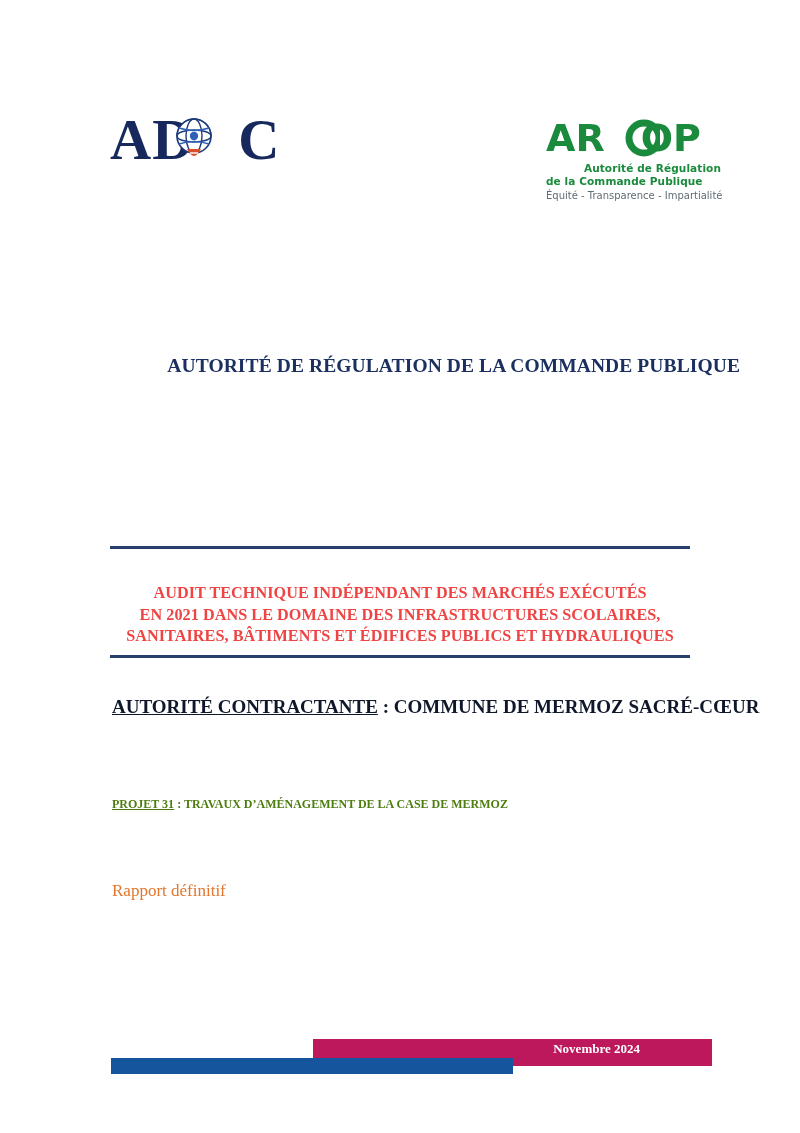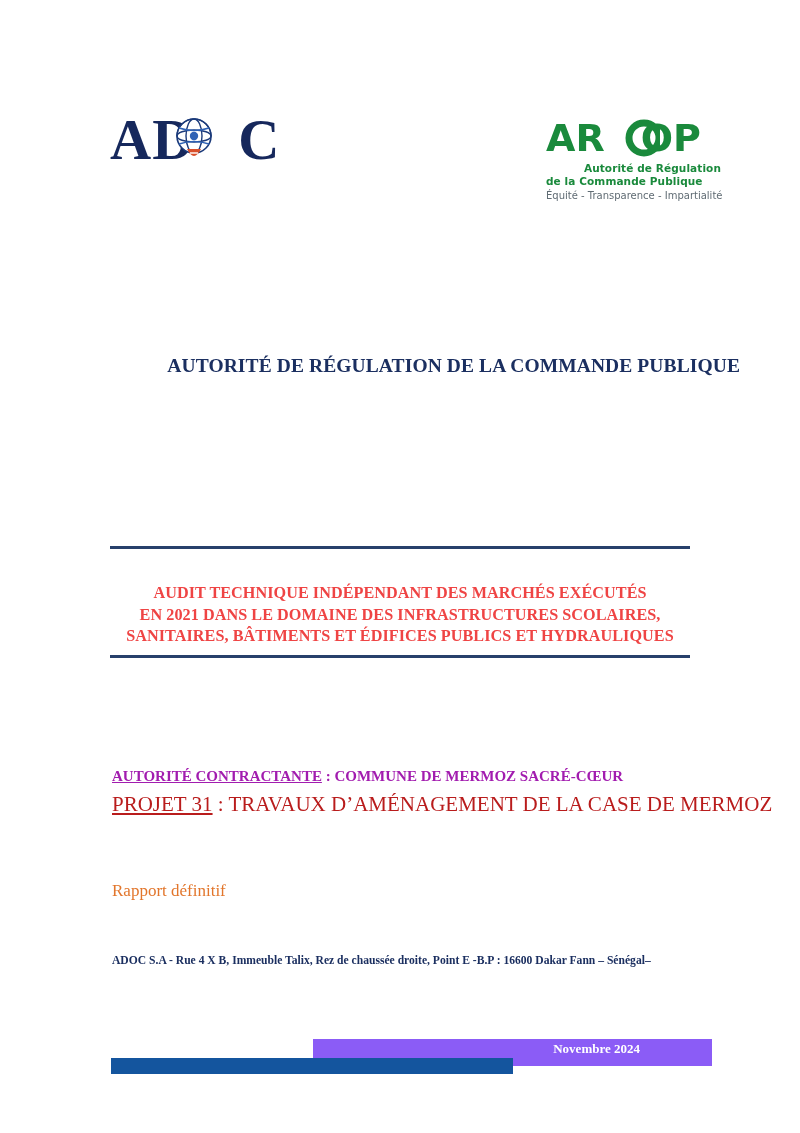--- a/index.html
+++ b/index.html
@@ -163,38 +163,38 @@
     font-size: 16.2px;
     line-height: 21.5px;
     color: #ef4444;
     letter-spacing: 0.05px;
     margin-top: 12px;
   }
 
   
   .authority-line {
     position: absolute;
-    top: 766px;
+    top: 697px;
     left: 112px;
     font-family: "Liberation Serif", "DejaVu Serif", serif;
     font-weight: bold;
-    font-size: 15px;
+    font-size: 19px;
     line-height: 20px;
-    color: #a21caf;
+    color: #0f172a;
     white-space: nowrap;
   }
   .project-line {
     position: absolute;
     top: 794px;
     left: 112px;
     font-family: "Liberation Serif", "DejaVu Serif", serif;
-    font-weight: normal;
-    font-size: 21px;
+    font-weight: bold;
+    font-size: 12px;
     line-height: 20px;
-    color: #b91c1c;
+    color: #4d7c0f;
     white-space: nowrap;
   }
   .ul { text-decoration: underline; }
 
   
   .rapport {
     position: absolute;
     top: 880px;
     left: 112px;
     font-family: "Liberation Serif", "DejaVu Serif", serif;
@@ -224,21 +224,21 @@
     color: #6c86b5;
   }
 
   
   .bar-light {
     position: absolute;
     left: 313px;
     top: 1039px;
     width: 399px;
     height: 27px;
-    background: #8b5cf6;
+    background: #be185d;
   }
   .bar-date {
     position: absolute;
     right: 72px;
     top: 0px;
     line-height: 19px;
     font-family: "Liberation Serif", "DejaVu Serif", serif;
     font-weight: bold;
     font-size: 13px;
     color: #ffffff;
@@ -311,21 +311,20 @@
     <span class="ul">AUTORITÉ CONTRACTANTE</span><span> : </span><span>COMMUNE DE MERMOZ SACRÉ-CŒUR</span>
   </div>
 
   <div class="project-line">
     <span class="ul">PROJET 31</span><span> : </span><span>TRAVAUX D’AMÉNAGEMENT DE LA CASE DE MERMOZ</span>
   </div>
 
   <div class="rapport">Rapport définitif</div>
 
   <div class="footer-contact">
-    <div>ADOC S.A - Rue 4 X B, Immeuble Talix, Rez de chaussée droite, Point E -B.P : 16600 Dakar Fann – Sénégal–</div>
   </div>
 
   <div class="bar-light">
     <span class="bar-date">Novembre 2024</span>
   </div>
   <div class="bar-dark"></div>
 
 </div>
 
 </body></html>

